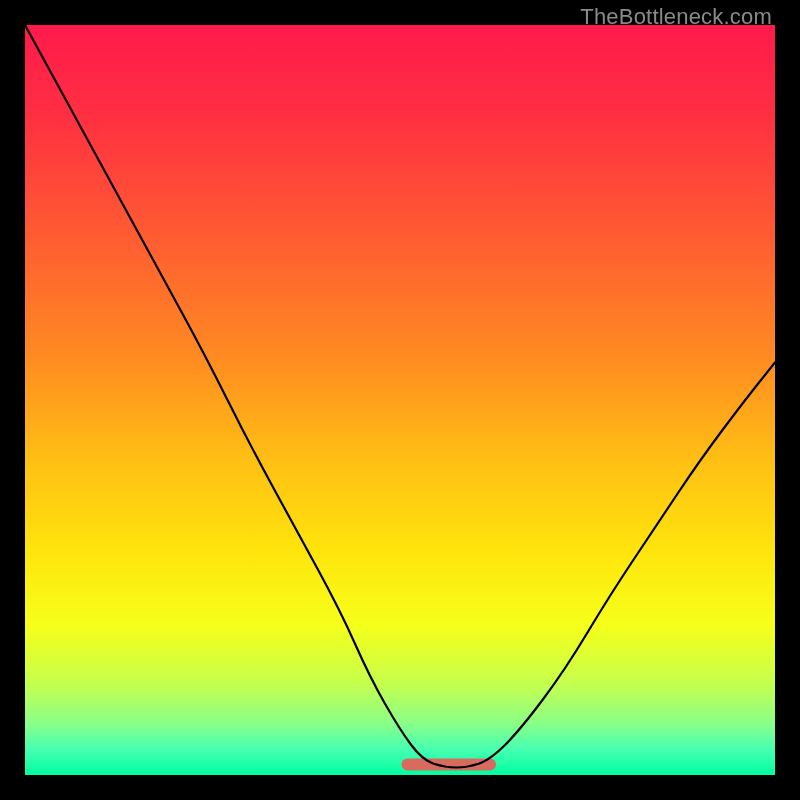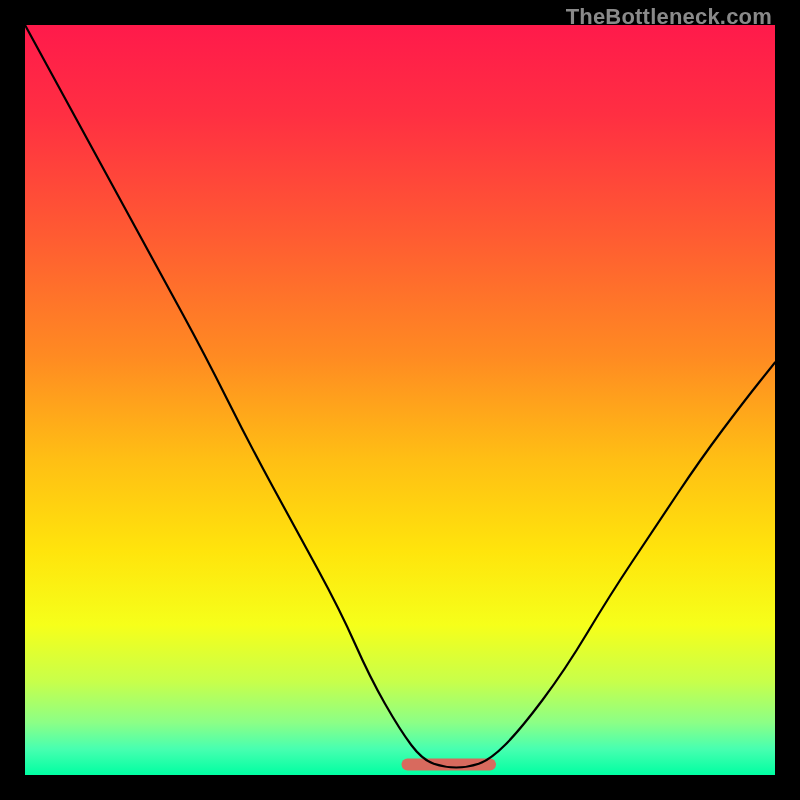--- a/index.html
+++ b/index.html
@@ -37,21 +37,21 @@
     left: 0;
     top: 0;
     width: 100%;
     height: 100%;
   }
   .watermark {
     position: absolute;
     top: 4px;
     right: 28px;
     font-size: 22px;
-    font-weight: 700;
+    font-weight: 400;
     color: #8a8a8a;
     letter-spacing: 0.2px;
     user-select: none;
   }
 </style>
 </head>
 <body>
 
 <div class="chart-frame">
 

